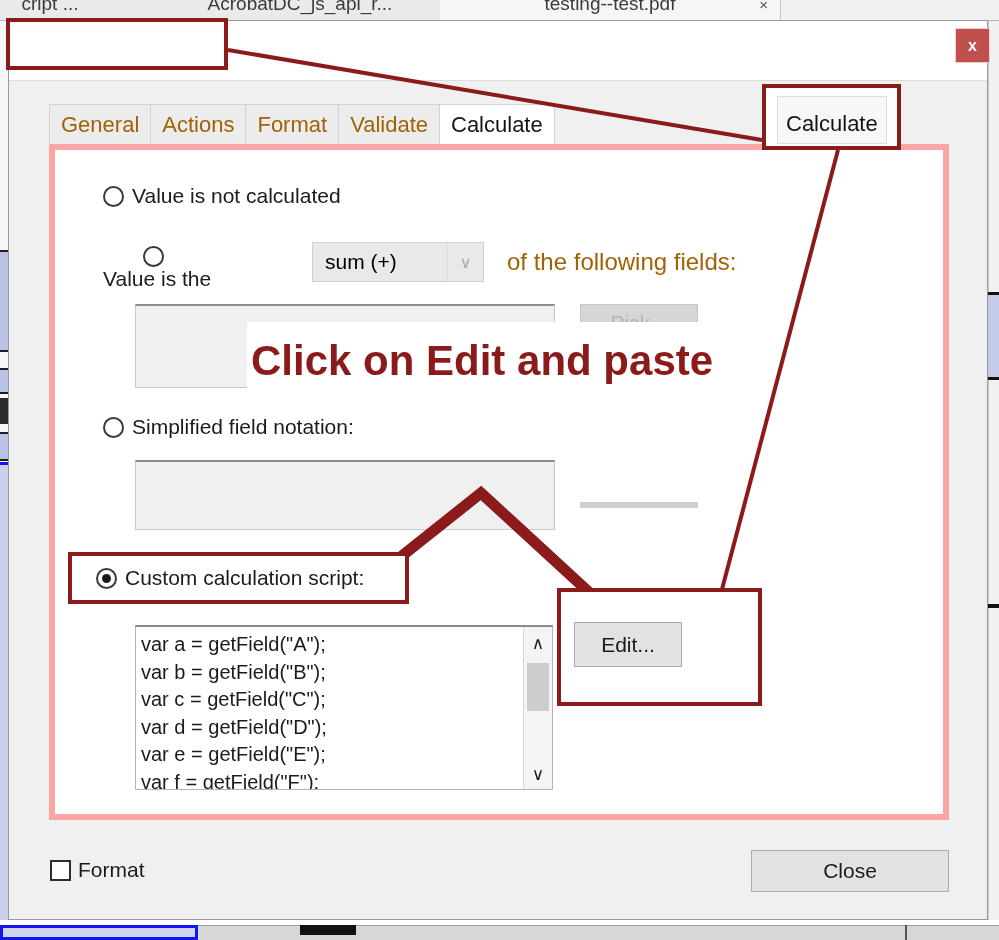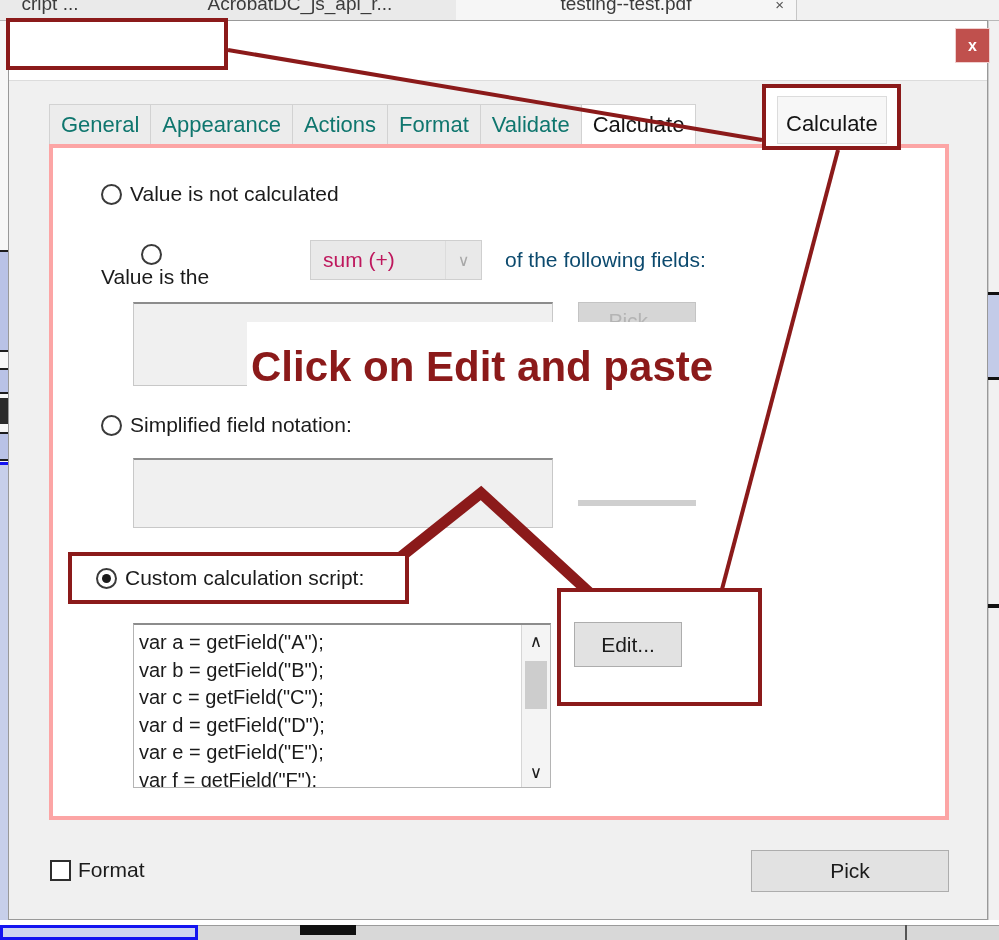--- a/index.html
+++ b/index.html
@@ -172,21 +172,21 @@
     height: 40px;
     display: flex;
   }
   .tab {
     height: 40px;
     padding: 0 11px;
     display: flex;
     align-items: center;
     justify-content: center;
     font-size: 22px;
-    color: #0f766e;
+    color: #a16207;
     background: #ececec;
     border: 1px solid #d2d2d2;
     border-bottom: none;
     margin-right: -1px;
     box-sizing: border-box;
     white-space: nowrap;
     cursor: pointer;
   }
   .tab.active {
     background: #ffffff;
@@ -194,21 +194,21 @@
     color: #141414;
     z-index: 4;
     position: relative;
   }
 
   .tabpanel {
     position: absolute;
     left: 49px; top: 144px;
     width: 900px; height: 676px;
     background: #ffffff;
-    border: 4px solid #fca5a5;
+    border: 6px solid #fca5a5;
     box-sizing: border-box;
   }
 
   
   .radio-row {
     position: absolute;
     display: flex;
     align-items: center;
     font-size: 21px;
     color: #1b1b1b;
@@ -241,40 +241,40 @@
     background: #e9e9e9;
     border: 1px solid #cfcfcf;
     box-sizing: border-box;
     display: flex;
     align-items: center;
     cursor: pointer;
   }
   .combo-value {
     padding-left: 12px;
     font-size: 21px;
-    color: #be185d;
+    color: #000000;
     flex: 1 1 auto;
   }
   .combo-arrow {
     width: 36px;
     display: flex;
     align-items: center;
     justify-content: center;
     color: #a8a8a8;
     font-size: 16px;
     border-left: 1px solid #dcdcdc;
     height: 100%;
     box-sizing: border-box;
   }
   .combo-suffix {
     position: absolute;
     left: 501px; top: 256px;
     transform: translateY(-50%);
-    font-size: 21px;
-    color: #0c4a6e;
+    font-size: 24px;
+    color: #a16207;
     white-space: nowrap;
   }
 
   .listbox {
     position: absolute;
     background: #f0f0f0;
     border: 1px solid #c8c8c8;
     border-top: 2px solid #8c8c8c;
     box-sizing: border-box;
   }
@@ -373,21 +373,21 @@
   }
   .anno-text {
     position: absolute;
     z-index: 32;
     font-size: 42px;
     font-weight: bold;
     color: #8b1a1a;
     white-space: nowrap;
     line-height: 66px;
     background: #ffffff;
-    padding: 12px 4px;
+    padding: 6px 4px;
   }
   .anno-svg {
     position: absolute;
     left: 0; top: 0;
     width: 999px; height: 940px;
     z-index: 29;
     pointer-events: none;
   }
 </style>
 </head>
@@ -408,21 +408,21 @@
   <div class="bg-rcell" style="top:292px;height:82px;"></div>
   <div class="bg-rline" style="top:604px;"></div>
 
   <div class="bg-tabstrip">
     <div class="bg-tab" style="left:-40px;width:180px;">
       <span class="tlabel">cript ...</span>
     </div>
     <div class="bg-tab" style="left:140px;width:320px;">
       <span class="tlabel">AcrobatDC_js_api_r...</span>
     </div>
-    <div class="bg-tab active" style="left:456px;width:340px;">
+    <div class="bg-tab active" style="left:440px;width:340px;">
       <span class="tlabel">testing--test.pdf</span>
       <span class="tclose">×</span>
     </div>
   </div>
 
   <div class="bg-bottombar"></div>
   <div class="bg-bb-blue"></div>
   <div class="bg-bb-black"></div>
   <div class="bg-bb-tick"></div>
 
@@ -430,23 +430,20 @@
     <div class="dlg-titlebar"></div>
   </div>
 
   <div class="dlg-title" style="position:absolute;left:24px;top:44px;transform:translateY(-50%);z-index:33;">Text Field Properties</div>
 
   <div class="dlg-close" style="position:absolute;left:955px;top:28px;z-index:33;">x</div>
 
   <div class="tabrow">
     <div class="tab">
         <span>General</span>
-      </div>
-    <div class="tab">
-        <span>Appearance</span>
       </div>
     <div class="tab">
         <span>Actions</span>
       </div>
     <div class="tab">
         <span>Format</span>
       </div>
     <div class="tab">
         <span>Validate</span>
       </div>
@@ -505,21 +502,21 @@
       </div>
     </div>
 
     <div class="btn" style="left:525px;top:479px;width:127px;height:48px;">Edit...</div>
   </div>
 
   <div class="chk-row">
     <span class="chk"></span>
     <span>Format</span>
   </div>
-  <div class="btn close-btn">Pick</div>
+  <div class="btn close-btn">Close</div>
 
   <svg class="anno-svg">
     <line x1="228" y1="50" x2="762" y2="140" stroke="#8b1a1a" stroke-width="4"></line>
     <line x1="838" y1="150" x2="716" y2="612" stroke="#8b1a1a" stroke-width="4"></line>
     <polyline points="388,567 481,493 604,606" fill="none" stroke="#8b1a1a" stroke-width="11"></polyline>
   </svg>
 
   <div class="anno-box" style="left:6px;top:18px;width:222px;height:52px;"></div>
   <div class="anno-box" style="left:762px;top:84px;width:139px;height:66px;"></div>
   <div class="anno-box" style="left:68px;top:552px;width:341px;height:52px;"></div>

